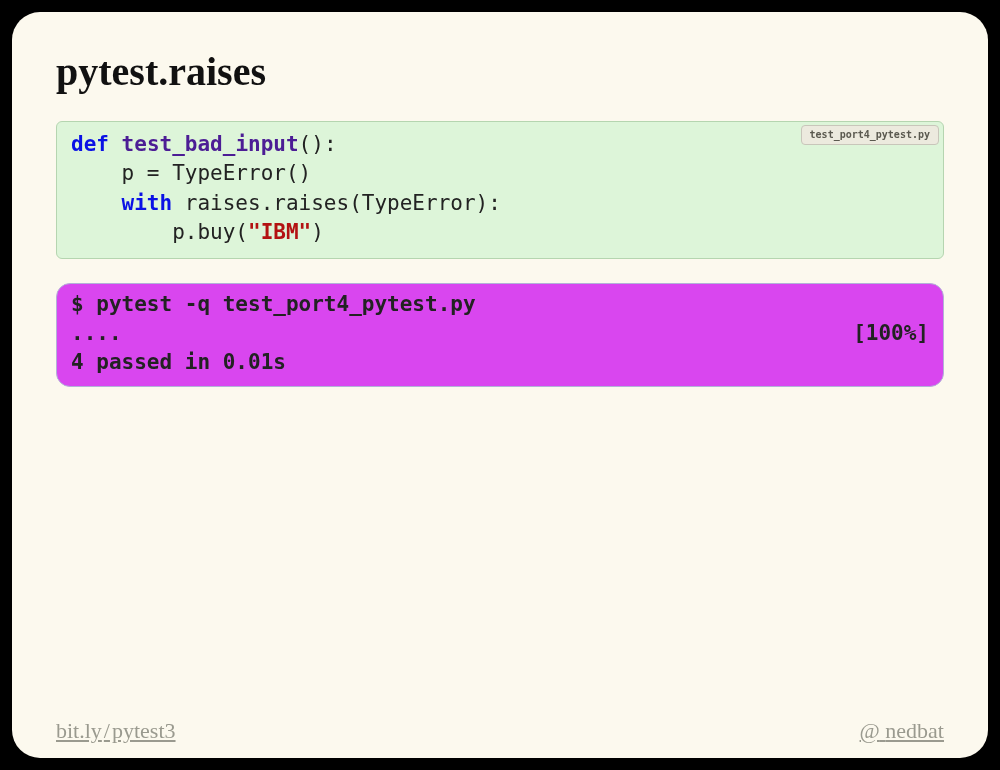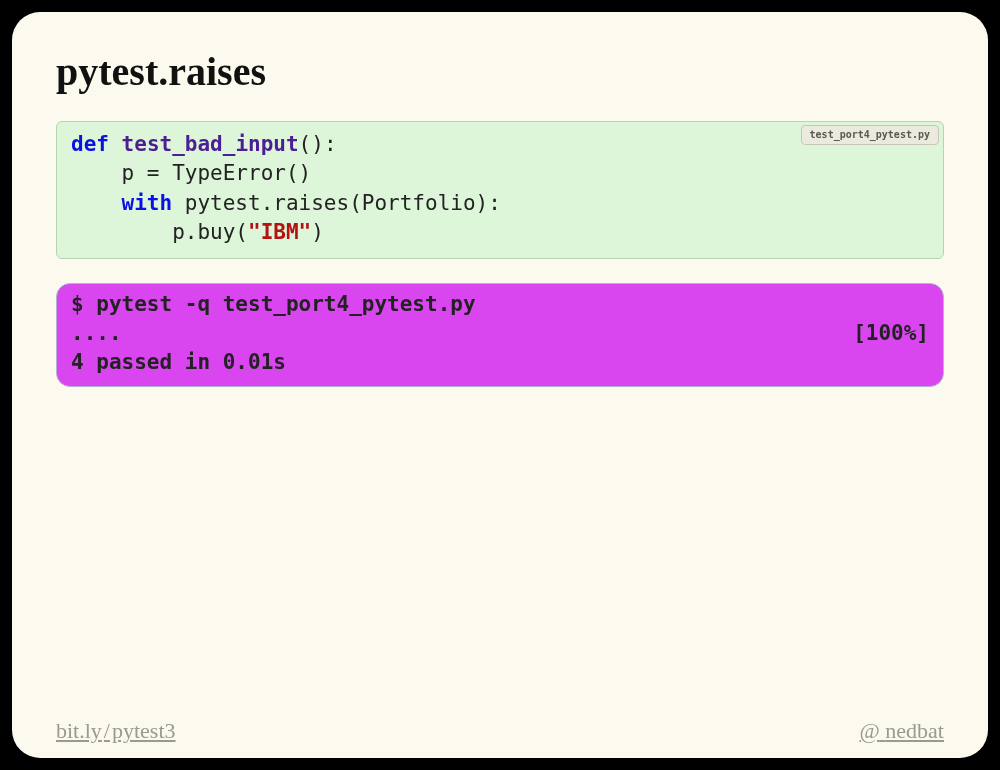--- a/index.html
+++ b/index.html
@@ -100,21 +100,21 @@
 </head>
 <body>
 
 <div class="slide">
   <h1 class="title">pytest.raises</h1>
 
   <div class="code-block">
     <div class="file-tag">test_port4_pytest.py</div>
     <pre><span class="kw">def</span> <span class="fn">test_bad_input</span><span>():</span>
 <span>    p = TypeError()</span>
-    <span class="kw">with</span><span> pytest.raises(Portfolio):</span>
+    <span class="kw">with</span><span> raises.raises(TypeError):</span>
 <span>        p.buy(</span><span class="str">"IBM"</span><span>)</span></pre>
   </div>
 
   <div class="shell-block">
     <div>$ pytest -q test_port4_pytest.py</div>
     <div class="shell-line2">
       <span>....</span>
       <span>[100%]</span>
     </div>
     <div>4 passed in 0.01s</div>

